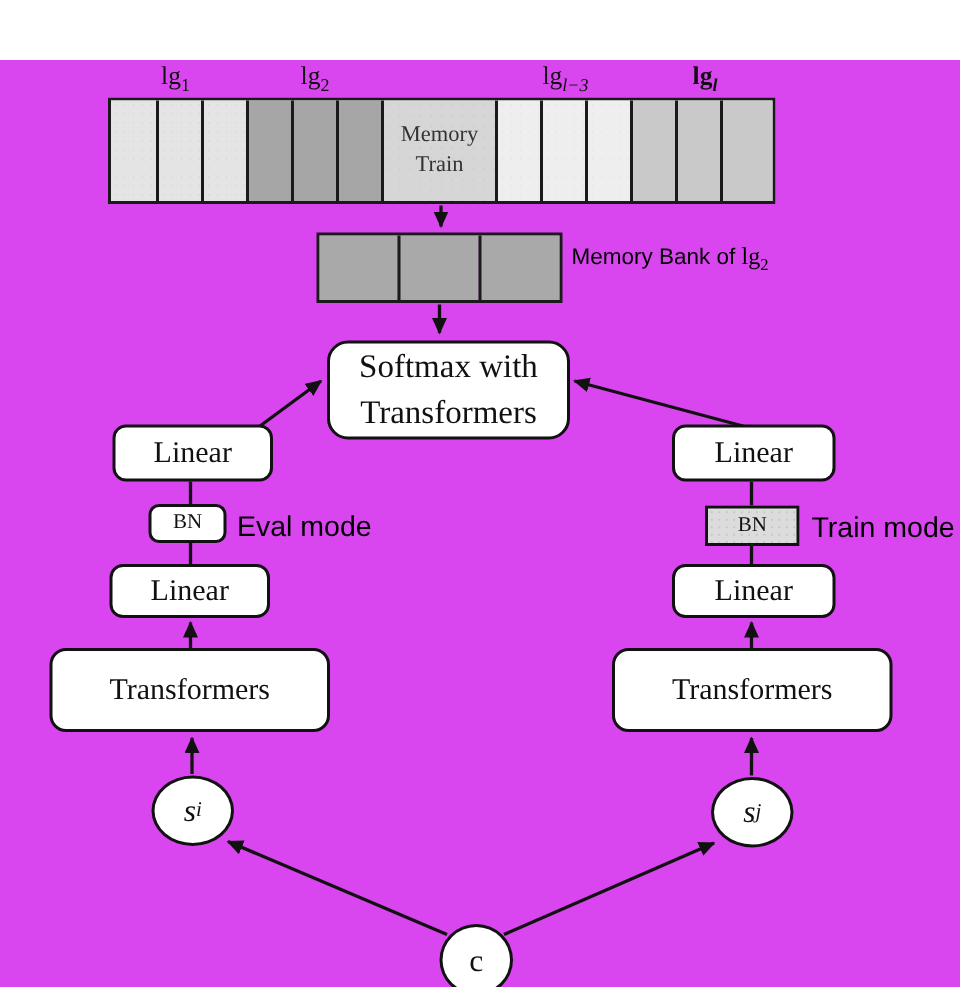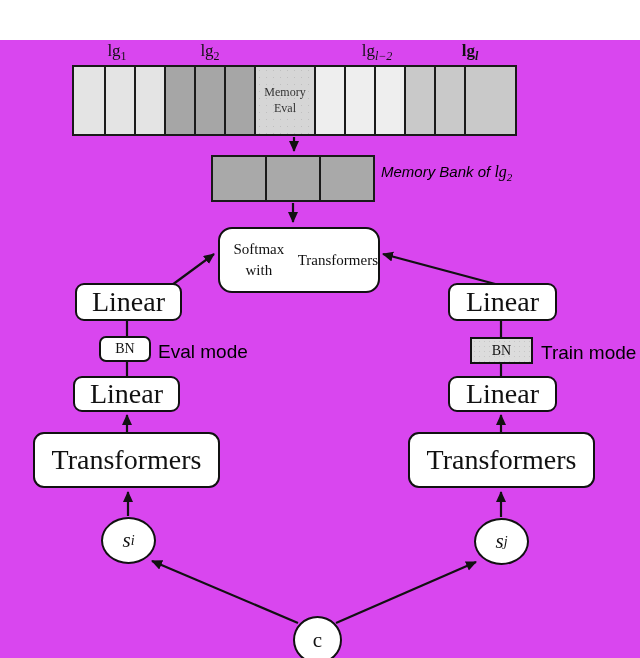--- a/index.html
+++ b/index.html
@@ -6,49 +6,49 @@
   .page{position:relative;width:640px;height:658px;background:#d946ef;overflow:hidden;
         font-family:"Liberation Serif", serif;color:#111;margin-top:40px;}
 
   
   .strip{position:absolute;left:72px;top:25px;width:445px;height:71px;
          border:2px solid #1a1a1a;display:flex;box-sizing:border-box;background:#fff;}
   .cell{height:100%;box-sizing:border-box;}
   .cell + .cell{border-left:2px solid #1a1a1a;}
   .cell.g1{width:30px;background:#e4e4e4;background-image:radial-gradient(#c9c9c9 0.5px, transparent 0.6px);background-size:6px 6px;}
   .cell.g2{width:30px;background:#a6a6a6;}
-  .cell.bank{width:60px;background:#d6d6d6;display:flex;flex-direction:column;
-             align-items:center;justify-content:center;font-size:12px;line-height:1.3;color:#333;
+  .cell.bank{width:76px;background:#d6d6d6;display:flex;flex-direction:column;
+             align-items:center;justify-content:center;font-size:15px;line-height:1.3;color:#333;
              background-image:radial-gradient(#bfbfbf 0.5px, transparent 0.6px);background-size:7px 7px;text-align:right;}
   .cell.g3{width:30px;background:#eeeeee;background-image:radial-gradient(#d9d9d9 0.5px, transparent 0.6px);background-size:6px 6px;}
   .cell.g4{width:30px;background:#c9c9c9;}
   .cell.last{flex:1;}
 
   .striplabel{position:absolute;top:1px;transform:translateX(-50%);
               font-size:17px;color:#111;white-space:nowrap;}
   .striplabel sub{font-size:12px;}
   .striplabel sub.it{font-style:italic;}
   .lbl1{left:117px;} .lbl2{left:210px;} .lbl3{left:377px;} .lbl4{left:470px;font-weight:bold;}
 
   
   .strip2{position:absolute;left:211px;top:115px;width:164px;height:47px;
           border:2px solid #1a1a1a;display:flex;box-sizing:border-box;}
   .strip2 .cell2{flex:1;background:#a9a9a9;}
   .strip2 .cell2 + .cell2{border-left:2px solid #1a1a1a;}
   .strip2label{position:absolute;left:381px;top:123px;font-family:"Liberation Sans",sans-serif;
-               font-size:15px;white-space:nowrap;color:#000;font-style:italic;}
+               font-size:15px;white-space:nowrap;color:#000;}
   .strip2label .serifpart{font-family:"Liberation Serif",serif;font-size:16px;}
   .strip2label sub{font-size:11px;}
 
   
   .rbox{position:absolute;border:2px solid #111;border-radius:10px;background:#fff;
-        display:flex;align-items:center;justify-content:center;font-size:28px;
+        display:flex;align-items:center;justify-content:center;font-size:20px;
         box-sizing:border-box;text-align:center;}
   .softmax{left:218px;top:187px;width:162px;height:66px;border-radius:14px;
-           flex-direction:row;font-size:15px;line-height:1.4;}
+           flex-direction:column;font-size:22px;line-height:1.4;}
   .linL1{left:75px;top:243px;width:107px;height:38px;border-radius:9px;}
   .linR1{left:448px;top:243px;width:109px;height:38px;border-radius:9px;}
   .linL2{left:73px;top:336px;width:107px;height:36px;border-radius:9px;}
   .linR2{left:448px;top:336px;width:109px;height:36px;border-radius:9px;}
   .bnL{left:99px;top:296px;width:52px;height:26px;border-radius:7px;font-size:14px;}
   .bnR{left:470px;top:297px;width:63px;height:27px;border-radius:0;background:#dcdcdc;font-size:14px;
        background-image:radial-gradient(#c6c6c6 0.5px, transparent 0.6px);background-size:5px 5px;}
   .trfL{left:33px;top:392px;width:187px;height:56px;border-radius:11px;}
   .trfR{left:408px;top:392px;width:187px;height:56px;border-radius:11px;}
 
@@ -92,33 +92,33 @@
     <line x1="127" y1="392" x2="127" y2="375" stroke="#111" stroke-width="2.2" marker-end="url(#ah)"></line>
     <line x1="501" y1="392" x2="501" y2="375" stroke="#111" stroke-width="2.2" marker-end="url(#ah)"></line>
     <line x1="128" y1="476" x2="128" y2="452" stroke="#111" stroke-width="2.2" marker-end="url(#ah)"></line>
     <line x1="501" y1="477" x2="501" y2="452" stroke="#111" stroke-width="2.2" marker-end="url(#ah)"></line>
     <line x1="298" y1="583" x2="152" y2="521" stroke="#111" stroke-width="2.2" marker-end="url(#ah)"></line>
     <line x1="336" y1="583" x2="476" y2="522" stroke="#111" stroke-width="2.2" marker-end="url(#ah)"></line>
   </svg>
 
   <span class="striplabel lbl1"><span>lg</span><sub>1</sub></span>
   <span class="striplabel lbl2"><span>lg</span><sub>2</sub></span>
-  <span class="striplabel lbl3"><span>lg</span><sub class="it">l−2</sub></span>
+  <span class="striplabel lbl3"><span>lg</span><sub class="it">l−3</sub></span>
   <span class="striplabel lbl4"><span>lg</span><sub class="it">l</sub></span>
 
   <div class="strip">
     <div class="cell g1"></div>
     <div class="cell g1"></div>
     <div class="cell g1"></div>
     <div class="cell g2"></div>
     <div class="cell g2"></div>
     <div class="cell g2"></div>
     <div class="cell bank">
       <span>Memory</span>
-      <span>Eval</span>
+      <span>Train</span>
     </div>
     <div class="cell g3"></div>
     <div class="cell g3"></div>
     <div class="cell g3"></div>
     <div class="cell g4"></div>
     <div class="cell g4"></div>
     <div class="cell g4 last"></div>
   </div>
 
   <div class="strip2">

